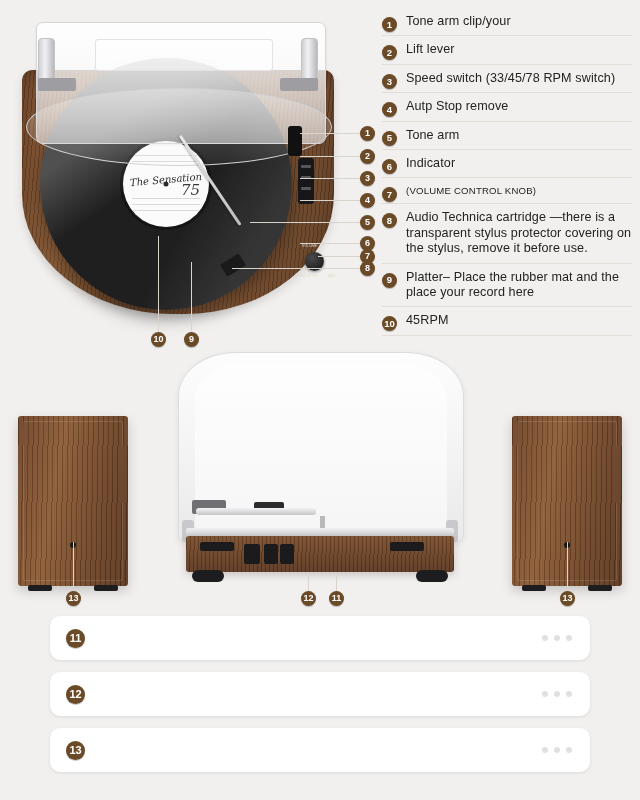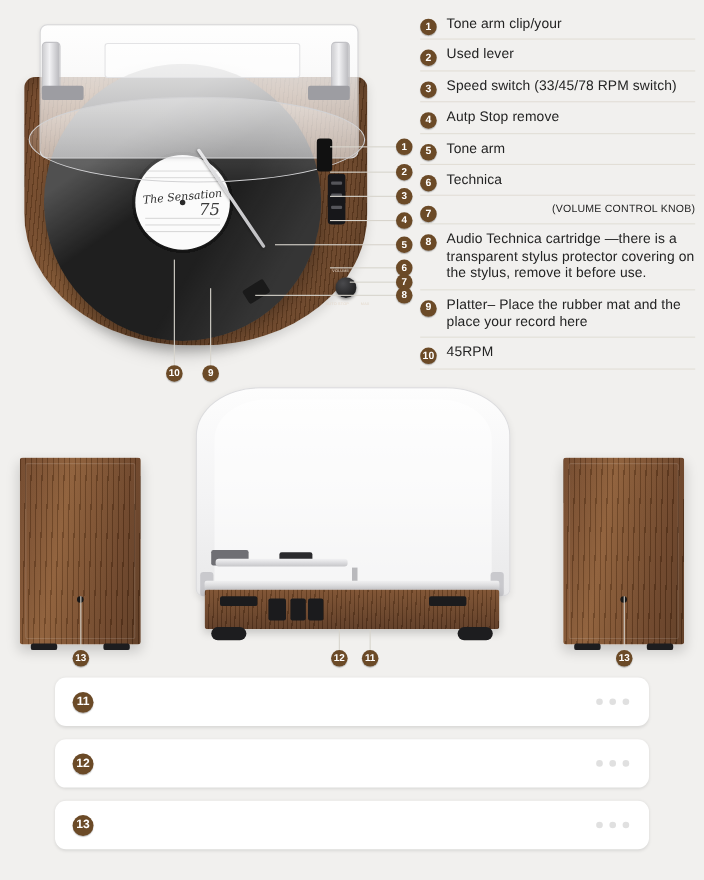--- a/index.html
+++ b/index.html
@@ -21,21 +21,21 @@
 
   
   .legend{position:absolute;left:382px;top:14px;width:250px;}
   .legend-row{position:relative;padding:0 0 0 24px;}
   .legend-row .badge{
     position:absolute;left:0;top:3px;width:15px;height:15px;font-size:9.5px;
   }
   .legend-row .txt{
     font-size:12.6px;line-height:15.4px;color:#232323;letter-spacing:.1px;
   }
-  .legend-row .sub{font-size:9.6px;line-height:13px;letter-spacing:.2px;color:#232323;text-align:right;}
+  .legend-row .sub{font-size:9.6px;line-height:13px;letter-spacing:.2px;color:#232323;}
   .legend-div{height:1px;background:#e2ded6;margin:6px 0 6px 0;}
 
   
   .lead{position:absolute;background:#d8d4cc;height:1px;}
   .lead-v{position:absolute;background:#d8d4cc;width:1px;}
   .cbadge{position:absolute;width:15px;height:15px;font-size:9px;}
 
   
   .tt{position:absolute;left:8px;top:22px;width:340px;height:300px;}
   .tt-wood{
@@ -235,21 +235,21 @@
   <div class="legend">
 
     <div class="legend-row">
       <div class="badge">1</div>
       <div class="txt">Tone arm clip/your</div>
     </div>
     <div class="legend-div"></div>
 
     <div class="legend-row">
       <div class="badge">2</div>
-      <div class="txt">Used lever</div>
+      <div class="txt">Lift lever</div>
     </div>
     <div class="legend-div"></div>
 
     <div class="legend-row">
       <div class="badge">3</div>
       <div class="txt">Speed switch (33/45/78 RPM switch)</div>
     </div>
     <div class="legend-div"></div>
 
     <div class="legend-row">
@@ -259,21 +259,21 @@
     <div class="legend-div"></div>
 
     <div class="legend-row">
       <div class="badge">5</div>
       <div class="txt">Tone arm</div>
     </div>
     <div class="legend-div"></div>
 
     <div class="legend-row">
       <div class="badge">6</div>
-      <div class="txt">Technica</div>
+      <div class="txt">Indicator</div>
     </div>
     <div class="legend-div"></div>
 
     <div class="legend-row">
       <div class="badge">7</div>
       <div class="sub">(VOLUME CONTROL KNOB)</div>
     </div>
     <div class="legend-div"></div>
 
     <div class="legend-row">

